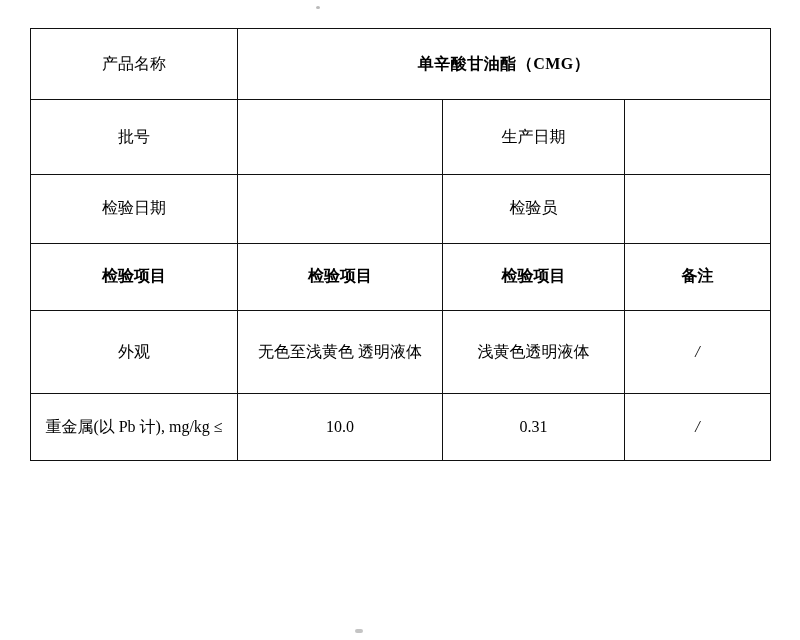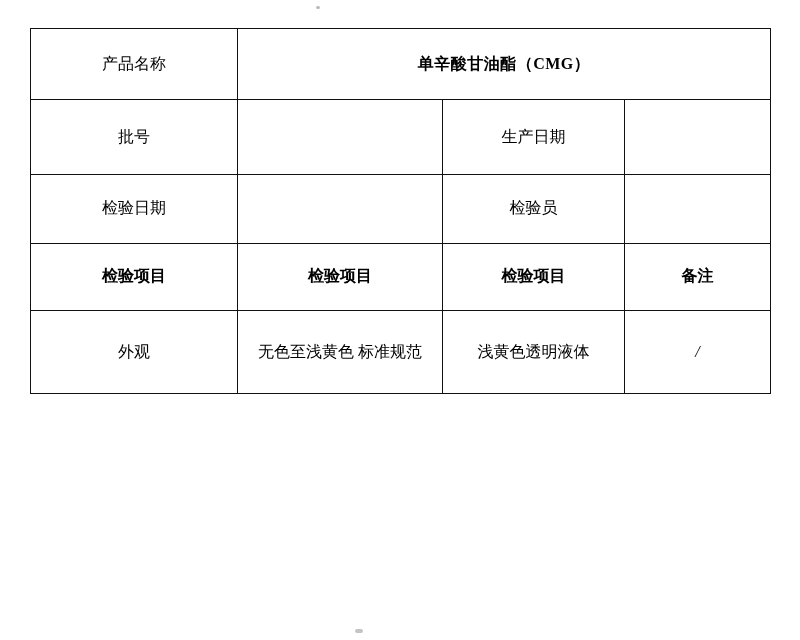--- a/index.html
+++ b/index.html
@@ -144,24 +144,30 @@
       </tr>
       <tr class="r-cols">
         <td class="colhdr">检验项目</td>
         <td class="colhdr">检验项目</td>
         <td class="colhdr">检验项目</td>
         <td class="colhdr">备注</td>
       </tr>
 
       <tr class="r-app">
         <td class="left-item">外观</td>
-        <td class="std-appearance">无色至浅黄色 标准规范</td>
+        <td class="std-appearance">无色至浅黄色 透明液体</td>
         <td class="res-appearance">浅黄色透明液体</td>
         <td class="remark">/</td>
       </tr>
 
 
 
 
+      <tr class="r-last">
+        <td class="left-item two-line">重金属(以 Pb 计), mg/kg ≤</td>
+        <td class="num">10.0</td>
+        <td class="num">0.31</td>
+        <td class="remark">/</td>
+      </tr>
     </tbody>
   </table>
 
 </div>
 
 </body></html>

